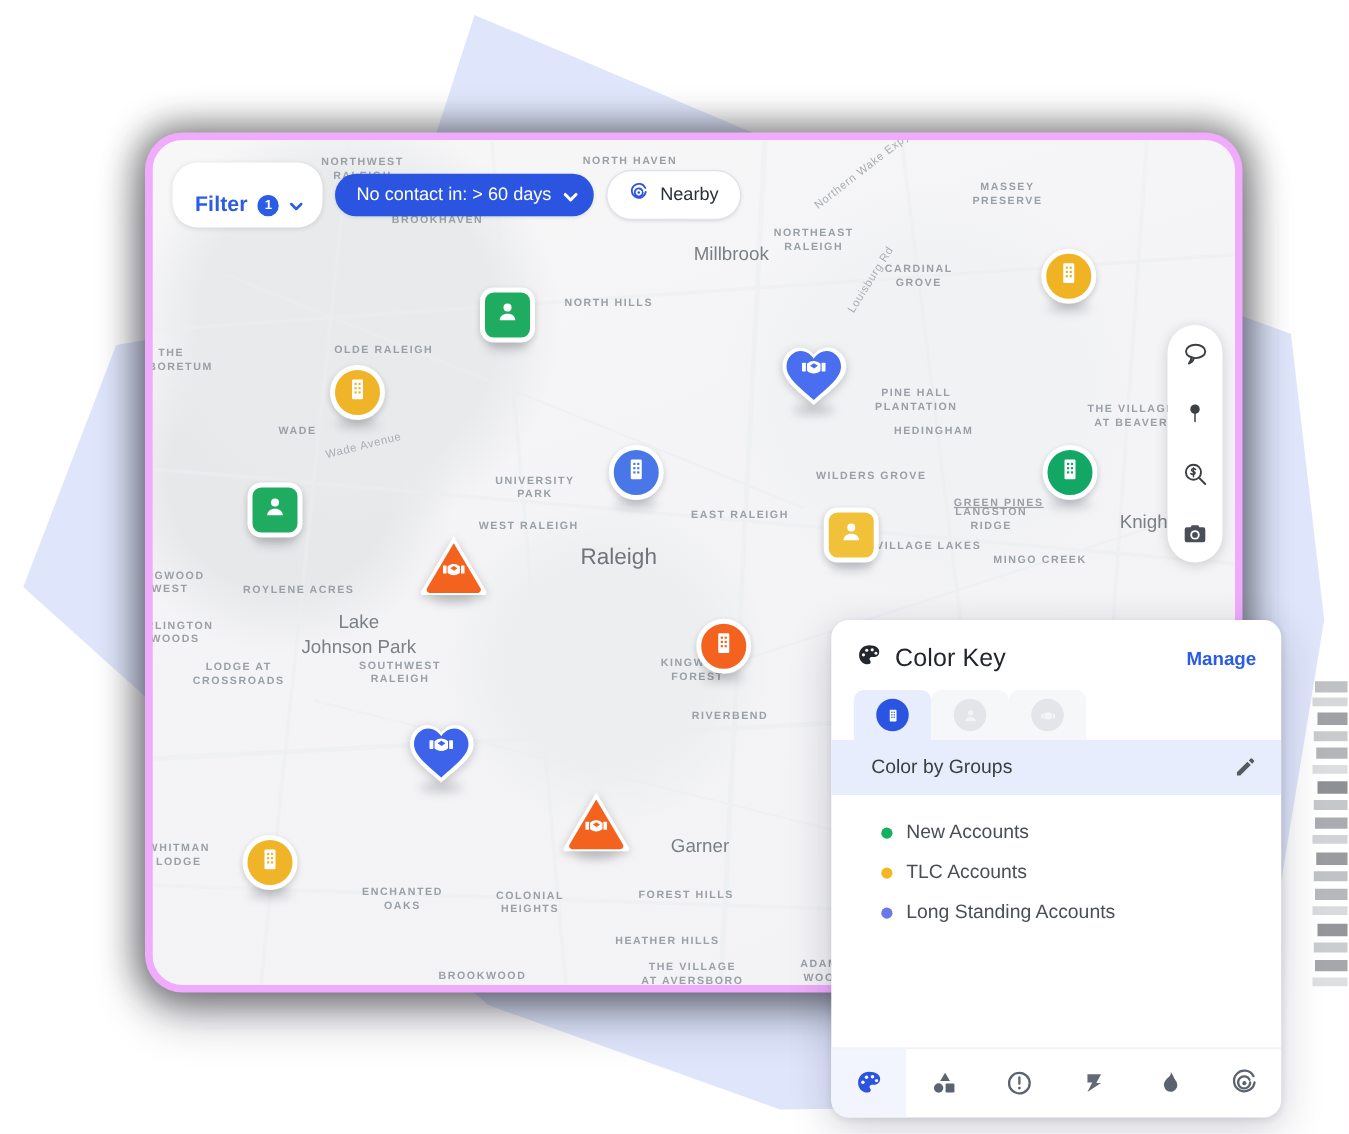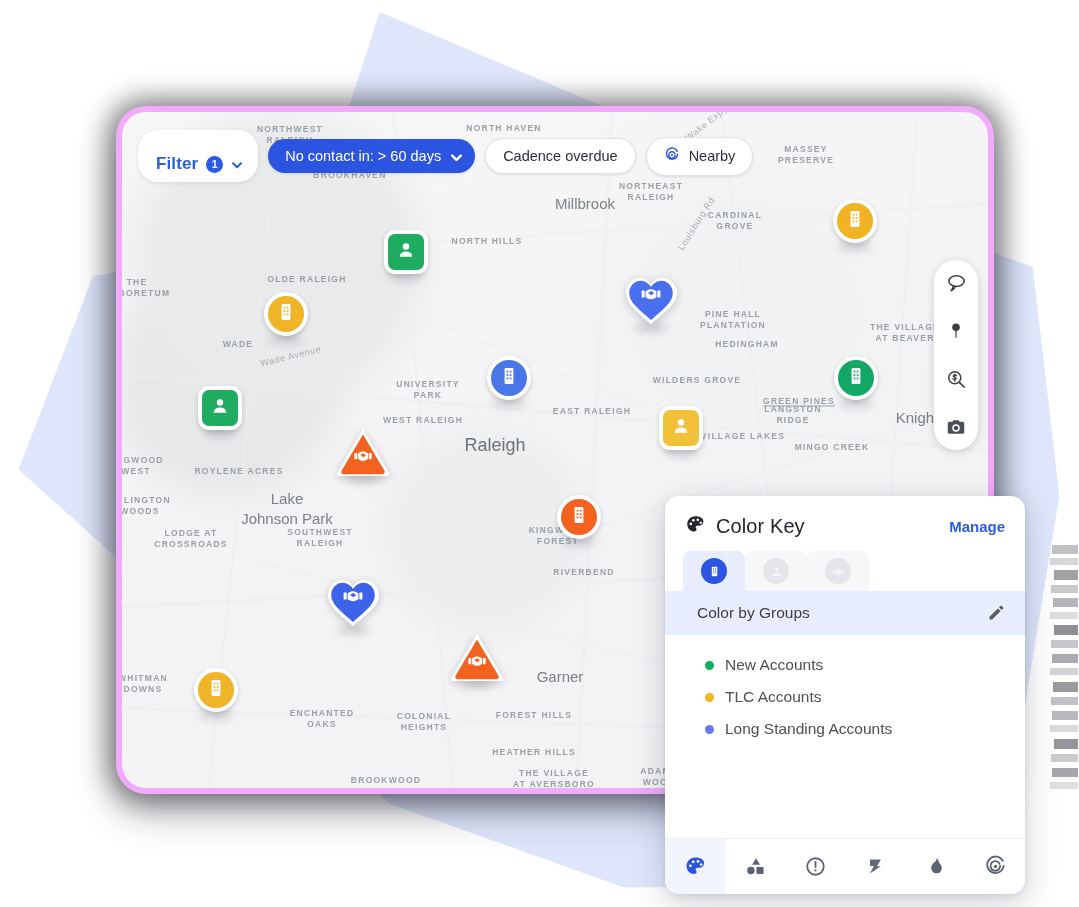--- a/index.html
+++ b/index.html
@@ -273,27 +273,27 @@
           <div class="mlabel" style="left: 18px; top: 394px;">ARLINGTON
 WOODS</div>
           <div class="mlabel" style="left: 69px; top: 427px;">LODGE AT
 CROSSROADS</div>
           <div class="mlabel" style="left: 198px; top: 426px;">SOUTHWEST
 RALEIGH</div>
           <div class="mlabel" style="left: 436px; top: 424px;">KINGWOOD
 FOREST</div>
           <div class="mlabel" style="left: 462px; top: 461px;">RIVERBEND</div>
           <div class="mlabel" style="left: 21px; top: 572px;">WHITMAN
-DOWNS</div>
+LODGE</div>
           <div class="mlabel city" style="left: 438px; top: 565px;">Garner</div>
           <div class="mlabel" style="left: 200px; top: 607px;">ENCHANTED
 OAKS</div>
           <div class="mlabel" style="left: 302px; top: 610px;">COLONIAL
 HEIGHTS</div>
-          <div class="mlabel" style="left: 396px; top: 604px; padding-left: 32px;">FOREST HILLS</div>
+          <div class="mlabel" style="left: 411px; top: 604px; padding-left: 32px;">FOREST HILLS</div>
           <div class="mlabel" style="left: 412px; top: 641px;">HEATHER HILLS</div>
           <div class="mlabel" style="left: 264px; top: 669px;">BROOKWOOD</div>
           <div class="mlabel" style="left: 432px; top: 667px;">THE VILLAGE
 AT AVERSBORO</div>
           <div class="mlabel" style="left: 537px; top: 665px;">ADAMS
 WOOD</div>
         </div>
       <div id="map-pins">
           <div class="pin" style="left: 284px; top: 140px;">
             <div class="pin-shadow"></div>
@@ -466,23 +466,20 @@
               </svg>
           </span>
         </div>
         <div class="chip active">
           <span>No contact in: &gt; 60 days</span>
           <span class="chev">
             <svg viewBox="0 0 12 12" width="13" height="13">
                 <path d="M2 4.2 L6 8.2 L10 4.2" stroke="#ffffff" stroke-width="2.2" fill="none" stroke-linecap="round" stroke-linejoin="round"></path>
               </svg>
           </span>
-        </div>
-        <div class="chip idle">
-          <span>Cadence overdue</span>
         </div>
         <div class="chip idle">
           <span class="ic">
             <svg viewBox="0 0 20 20" width="16" height="16" fill="none" stroke="#2b55e0" stroke-width="1.8">
               <path d="M16.5 5.5 A7 7 0 1 0 17 9.4" stroke-linecap="round"></path>
               <path d="M13.6 8.2 A4 4 0 1 0 14 10" stroke-linecap="round"></path>
               <circle cx="10" cy="10" r="1.3" fill="#2b55e0" stroke="none"></circle>
             </svg>
           </span>
           <span>Nearby</span>

